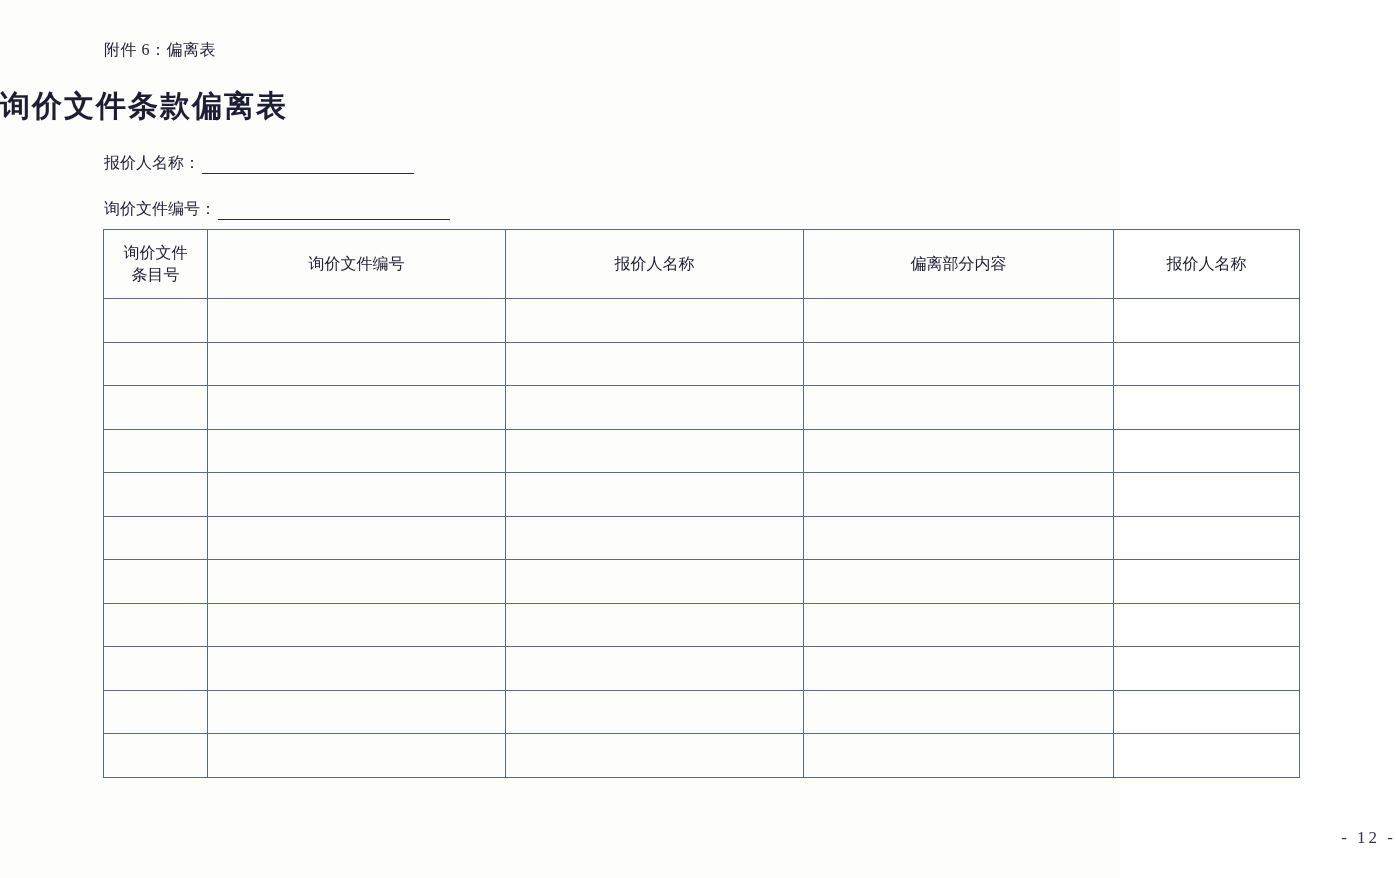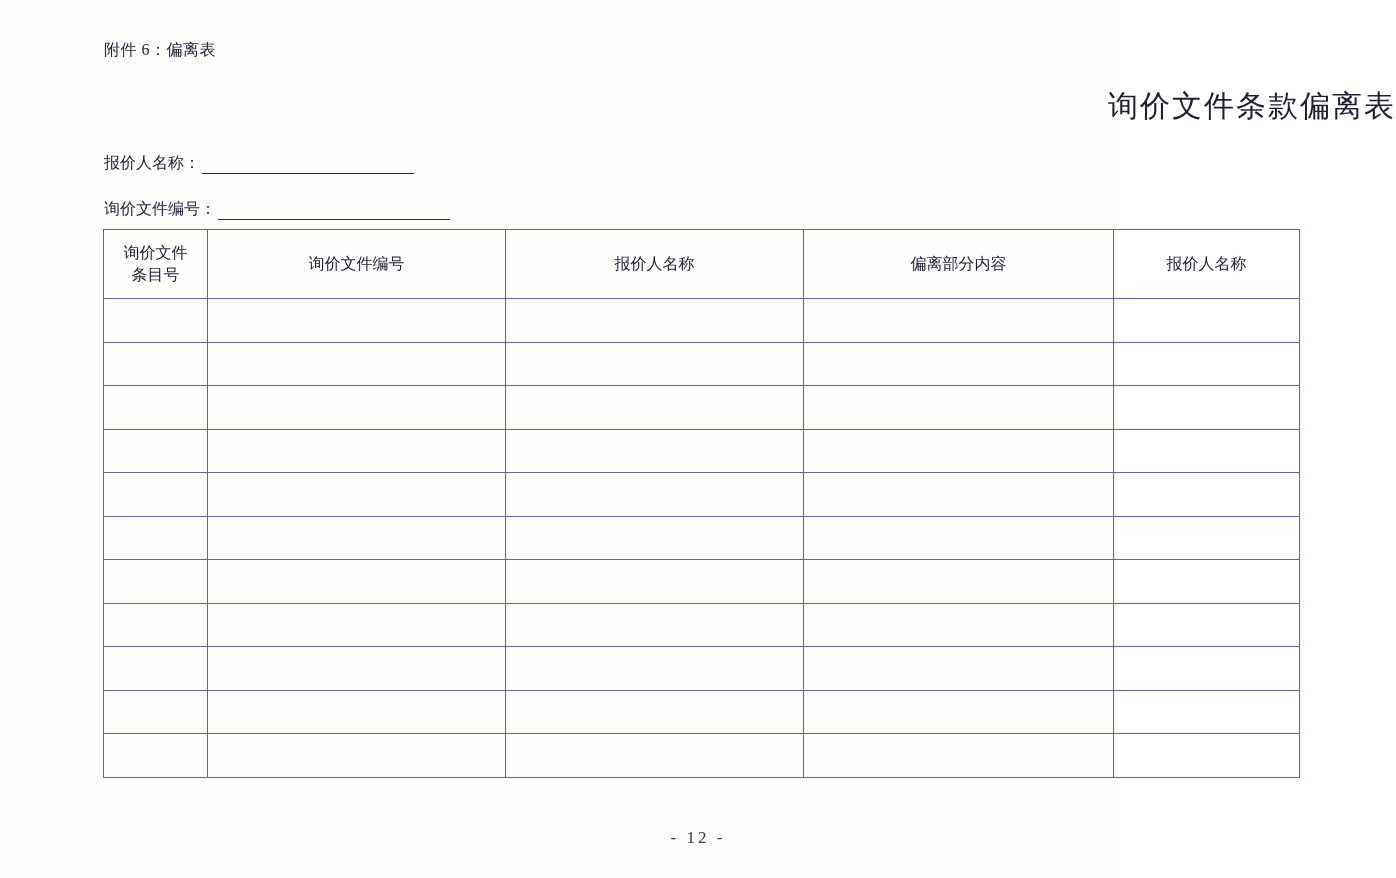--- a/index.html
+++ b/index.html
@@ -30,23 +30,23 @@
     font-size: 16px;
     letter-spacing: 0.5px;
     color: #23233a;
     font-family: "Liberation Serif", "DejaVu Serif", serif;
   }
   .doc-title {
     position: absolute;
     left: 0;
     top: 86px;
     width: 1396px;
-    text-align: right;
+    text-align: left;
     font-size: 30px;
-    font-weight: normal;
+    font-weight: bold;
     letter-spacing: 2px;
     color: #1d1d33;
   }
   .field-row {
     position: absolute;
     font-size: 16px;
     color: #23233a;
     display: flex;
     align-items: flex-end;
   }
@@ -109,21 +109,21 @@
     display: block;
   }
   .th-stack span {
     display: block;
   }
   .page-number {
     position: absolute;
     left: 0;
     top: 828px;
     width: 1396px;
-    text-align: center;
+    text-align: right;
     font-size: 17px;
     color: #33334d;
     letter-spacing: 3px;
   }
 </style>
 </head>
 <body>
 
 <div class="page">
 

